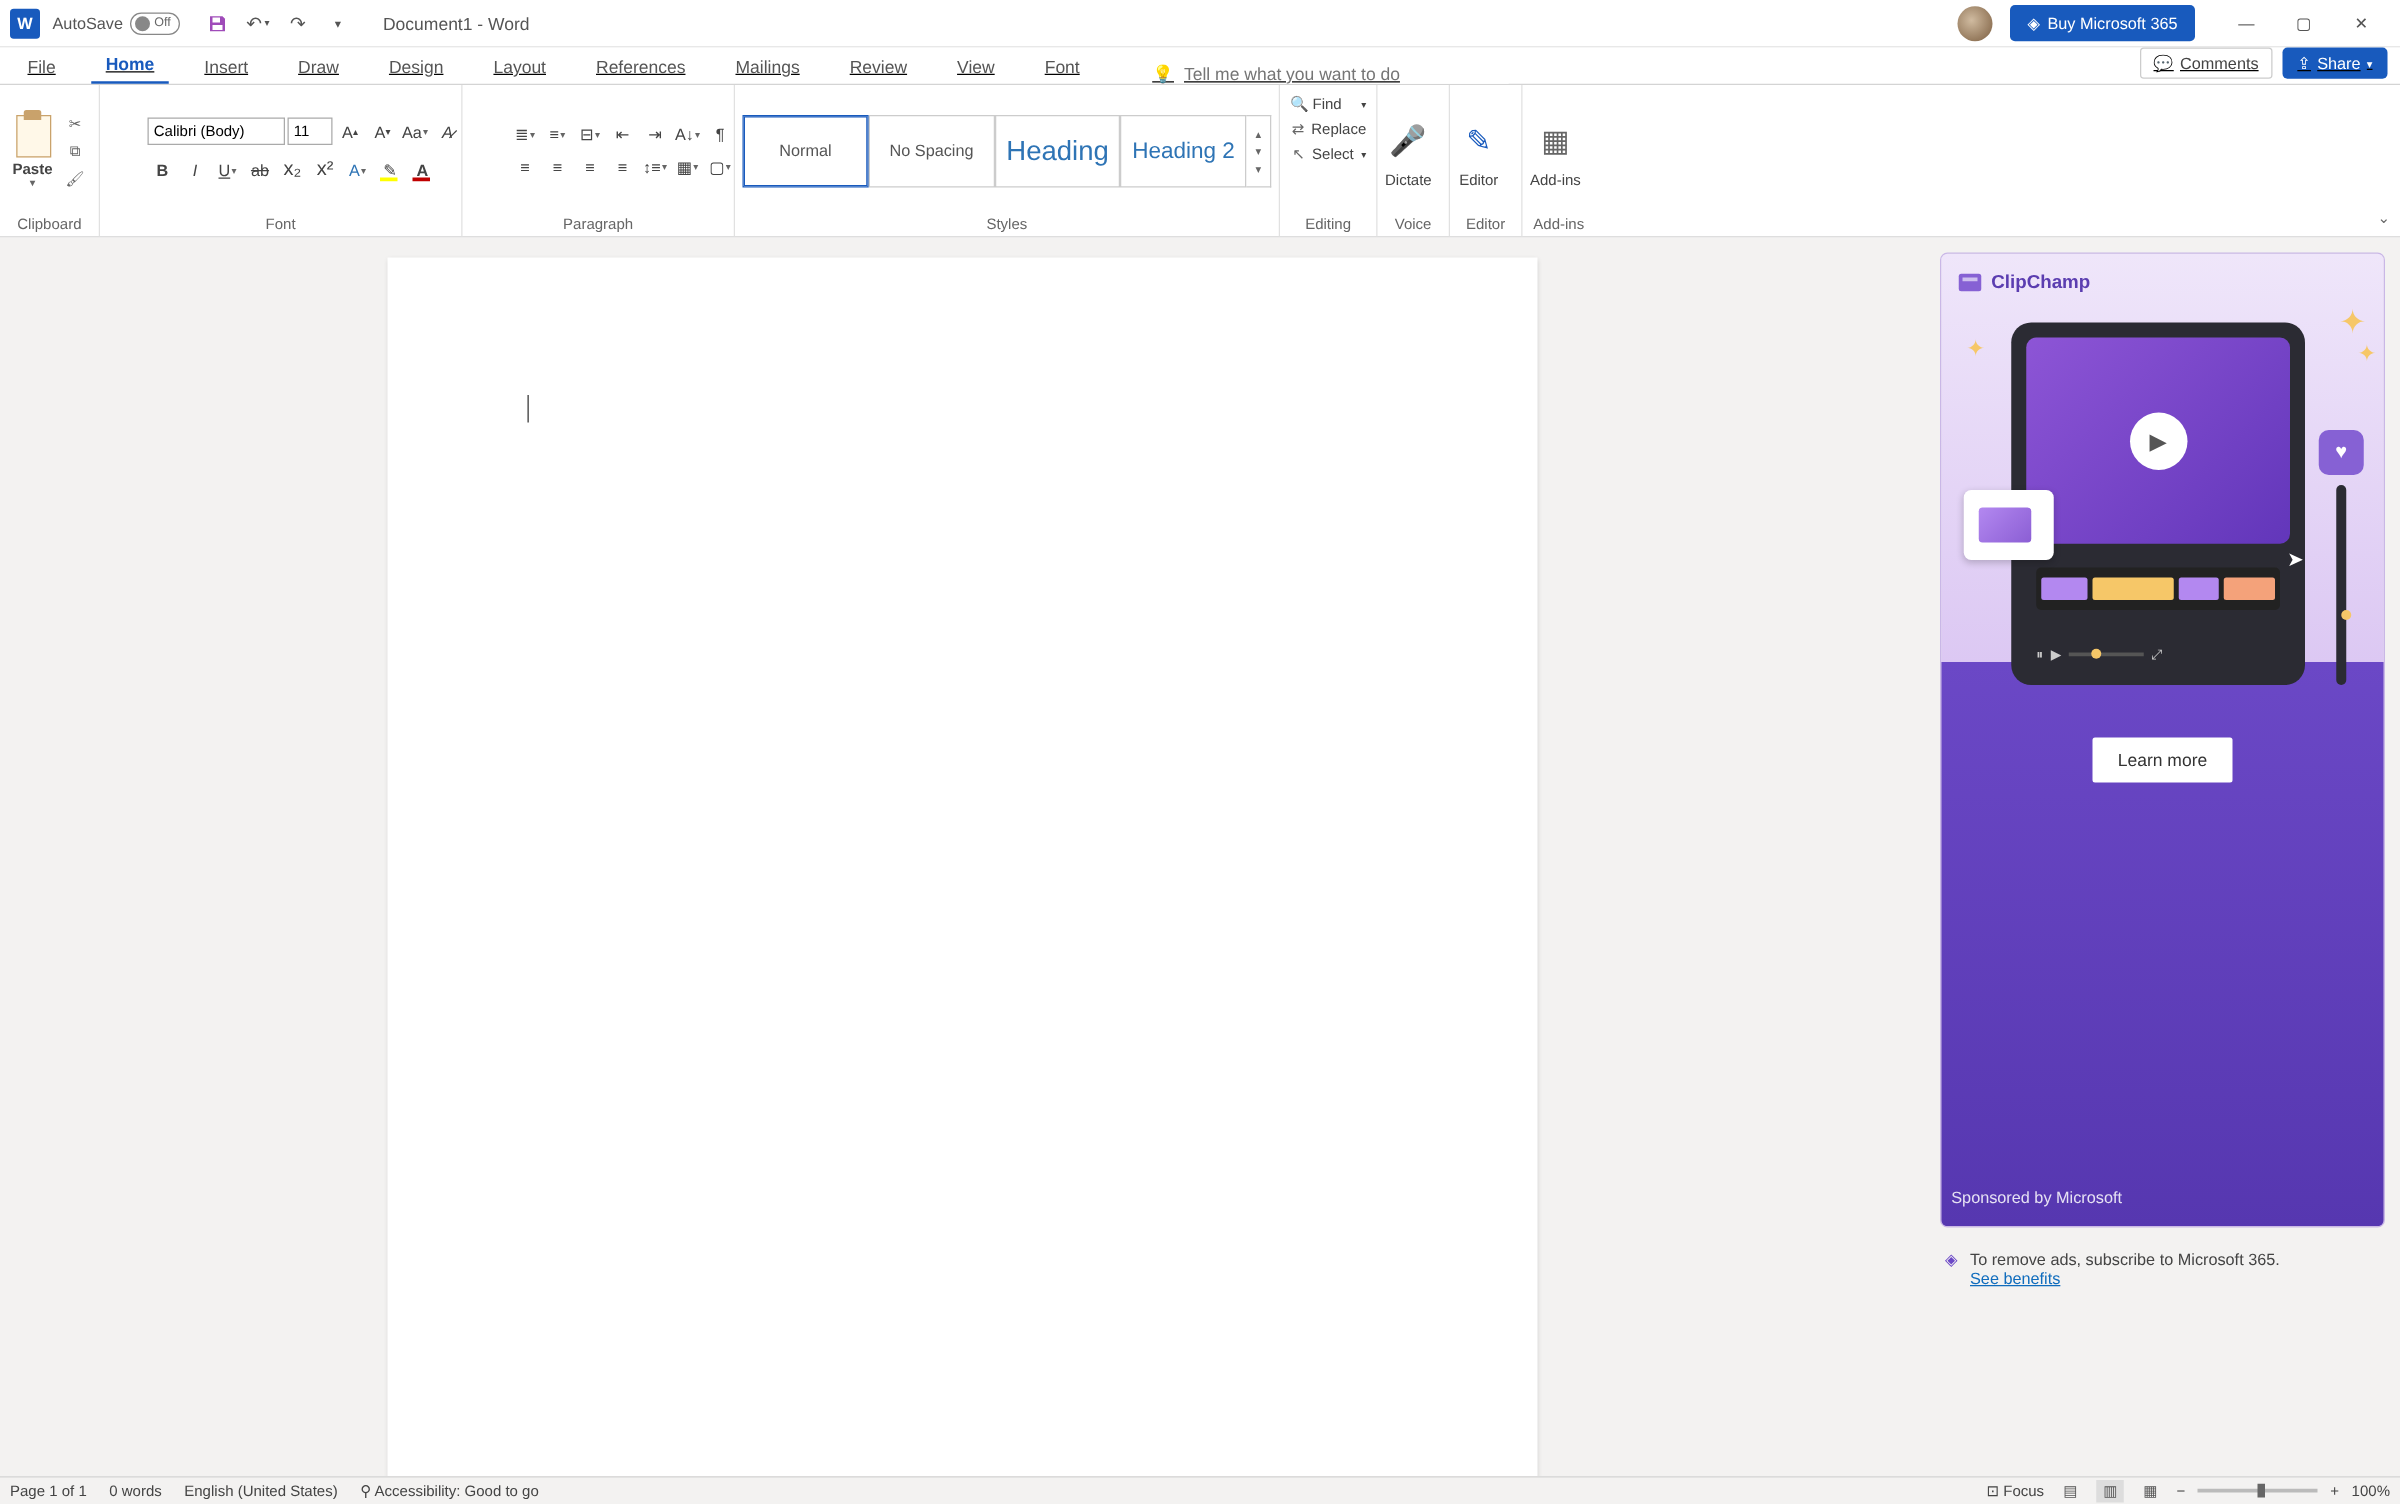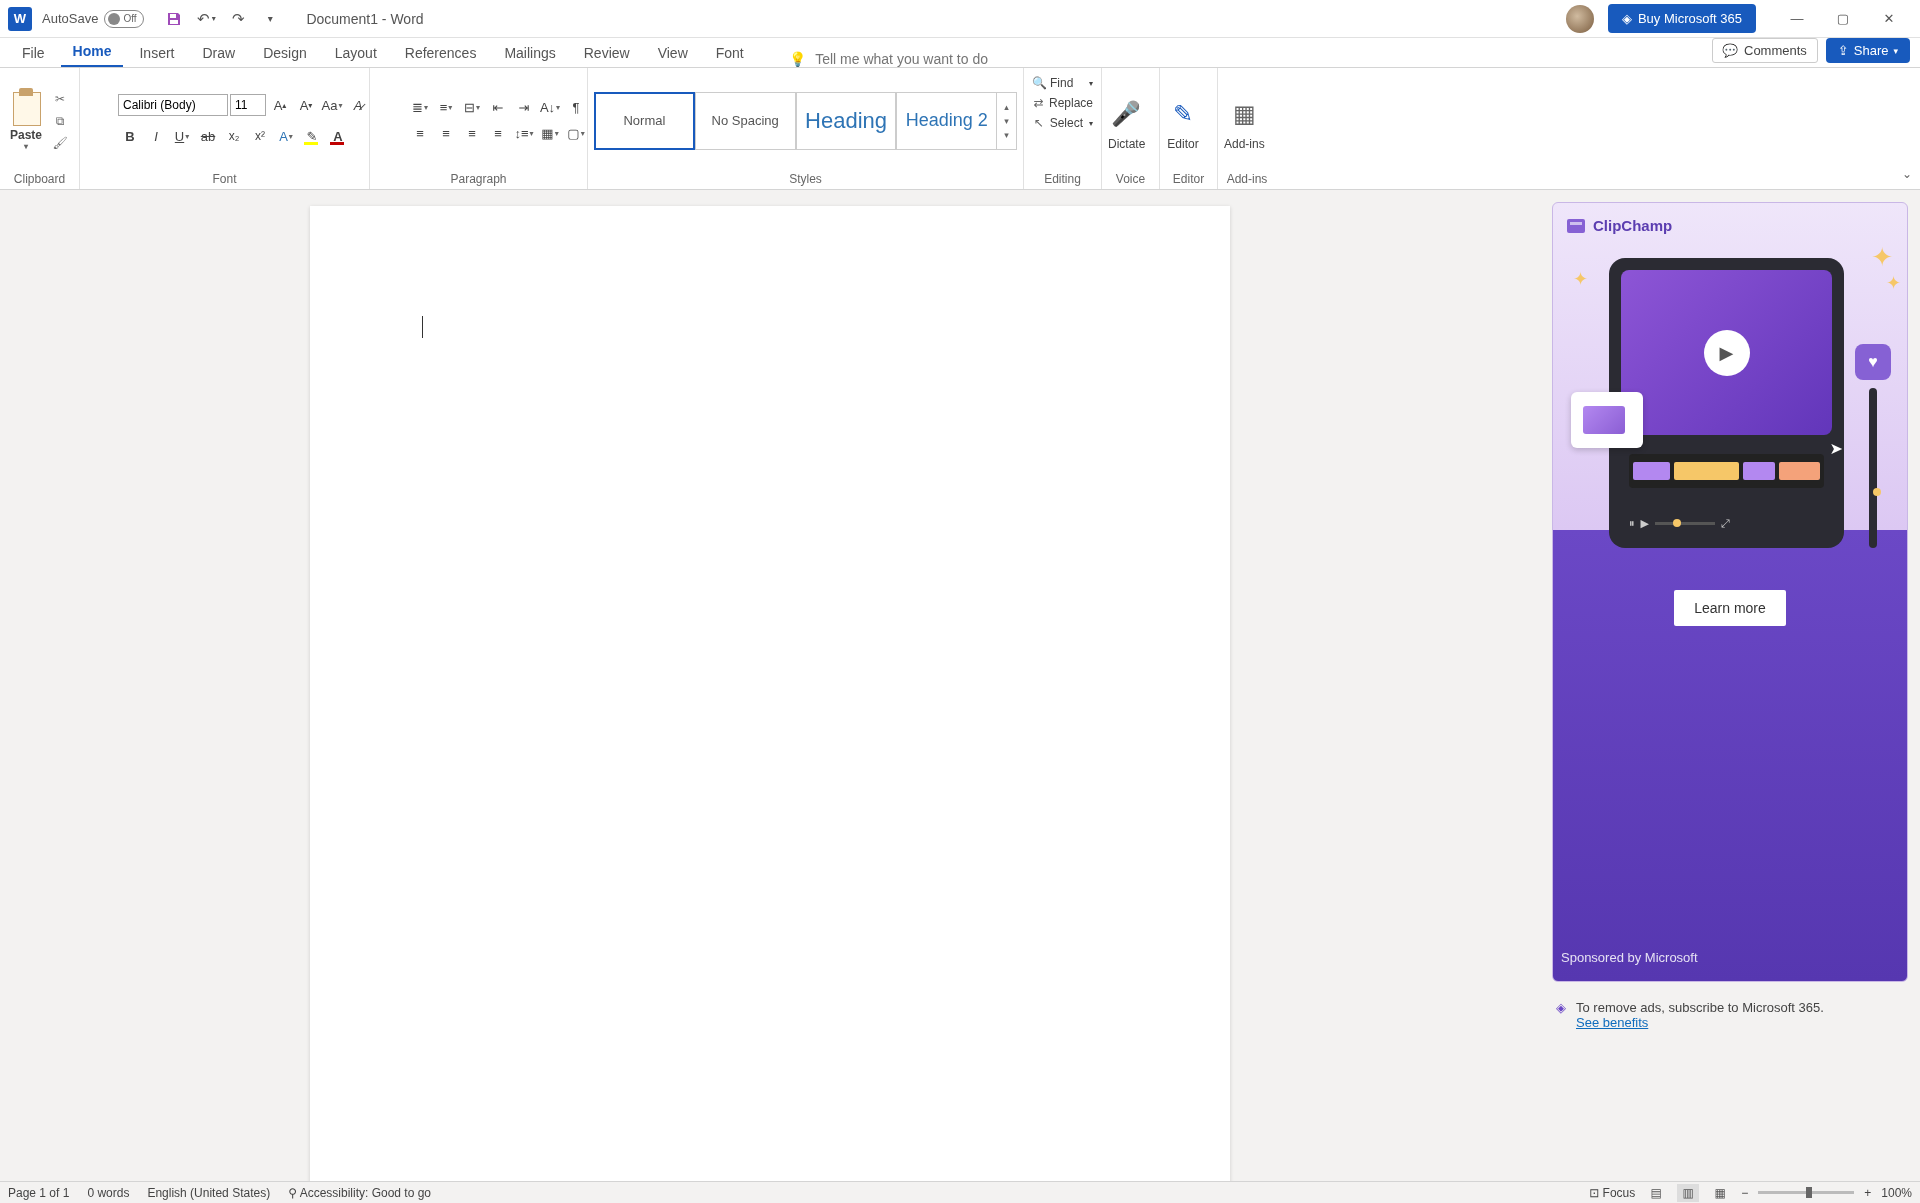--- a/index.html
+++ b/index.html
@@ -13,21 +13,21 @@
 .titlebar .toggle::before { content: ""; width: 12px; height: 12px; background: #888; border-radius: 50%; margin-right: 3px; }
 .titlebar .qa-btn { width: 24px; height: 24px; display: flex; align-items: center; justify-content: center; margin: 0 4px; color: #555; font-size: 15px; cursor: pointer; }
 .titlebar .save-icon svg { fill: #9f4bb9; }
 .titlebar .doc-title { margin-left: 20px; font-size: 14px; color: #555; }
 .titlebar .spacer { flex: 1; }
 .titlebar .avatar { width: 28px; height: 28px; border-radius: 50%; background: radial-gradient(circle at 40% 40%, #d0bba0, #7a5c3e); margin-right: 14px; }
 .titlebar .buy365 { background: #185abd; color: #fff; font-size: 13px; padding: 7px 14px; border-radius: 4px; display: flex; align-items: center; gap: 6px; cursor: pointer; margin-right: 18px; }
 .titlebar .win-btn { width: 46px; height: 38px; display: flex; align-items: center; justify-content: center; color: #555; font-size: 13px; cursor: pointer; }
 
 
-.tabs { height: 30px; background: #fff; display: flex; align-items: flex-end; padding: 0 10px; gap: 4px; border-bottom: 1px solid #d4d4d4; }
+.tabs { height: 30px; background: #fff; display: flex; align-items: flex-end; padding: 0 10px; gap: 16px; border-bottom: 1px solid #d4d4d4; text-decoration: underline; }
 .tabs .tab { padding: 6px 12px; font-size: 14px; color: #555; cursor: pointer; }
 .tabs .tab.active { color: #185abd; font-weight: 600; border-bottom: 2px solid #185abd; }
 .tabs .tellme-wrap { display: flex; align-items: center; margin-left: 30px; gap: 8px; }
 .tabs .tellme { font-size: 14px; color: #888; border: none; outline: none; width: 260px; }
 .tabs .bulb { color: #888; font-size: 14px; }
 .tabs .right-btns { margin-left: auto; display: flex; align-items: center; gap: 8px; padding-bottom: 4px; }
 .tabs .comments-btn { border: 1px solid #ccc; padding: 4px 10px; font-size: 13px; color: #444; border-radius: 3px; display: flex; align-items: center; gap: 5px; cursor: pointer; }
 .tabs .share-btn { background: #185abd; color: #fff; padding: 5px 12px; font-size: 13px; border-radius: 4px; display: flex; align-items: center; gap: 5px; cursor: pointer; }
 
 
@@ -46,21 +46,21 @@
 .mini-col { display: flex; flex-direction: column; gap: 2px; }
 .mini-btn { width: 20px; height: 20px; display: flex; align-items: center; justify-content: center; font-size: 12px; color: #666; cursor: pointer; }
 
 .font-grp { width: 290px; }
 .font-row { display: flex; align-items: center; gap: 2px; padding-left: 32px; }
 .font-row1 { margin-bottom: 5px; }
 .font-combo { height: 22px; border: 1px solid #aaa; font-size: 12px; padding: 0 4px; background: #fff; }
 .font-name-combo { width: 110px; }
 .font-size-combo { width: 36px; }
 .rb-btn { width: 24px; height: 22px; display: flex; align-items: center; justify-content: center; cursor: pointer; font-size: 13px; color: #444; }
-.rb-btn.sup { font-size: 12px; }
+.rb-btn.sup { font-size: 16px; }
 .split-arrow::after { content: "▾"; font-size: 8px; margin-left: 1px; color: #666; }
 .highlight-swatch { position: relative; }
 .highlight-swatch::after { content: ""; position: absolute; width: 14px; height: 3px; background: #ffff00; bottom: 2px; left: 3px; }
 .fontcolor-swatch { position: relative; }
 .fontcolor-swatch::after { content: ""; position: absolute; width: 14px; height: 3px; background: #c00000; bottom: 2px; left: 3px; }
 
 .para-grp { width: 218px; }
 
 .styles-grp { flex: 0 0 auto; width: 436px; }
 .styles-body { display: flex; align-items: center; height: 100%; gap: 0; }

